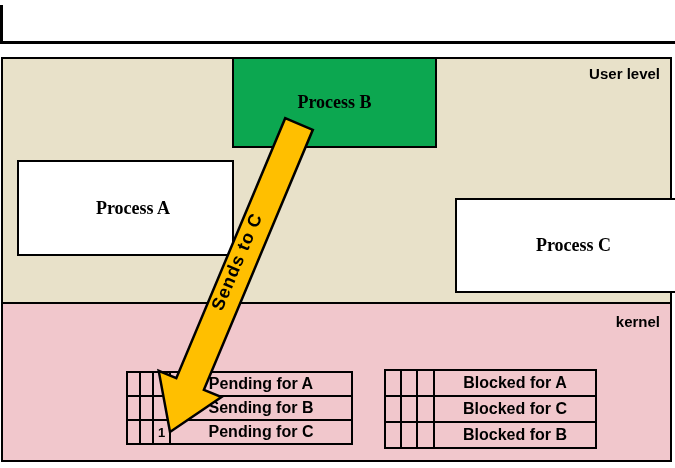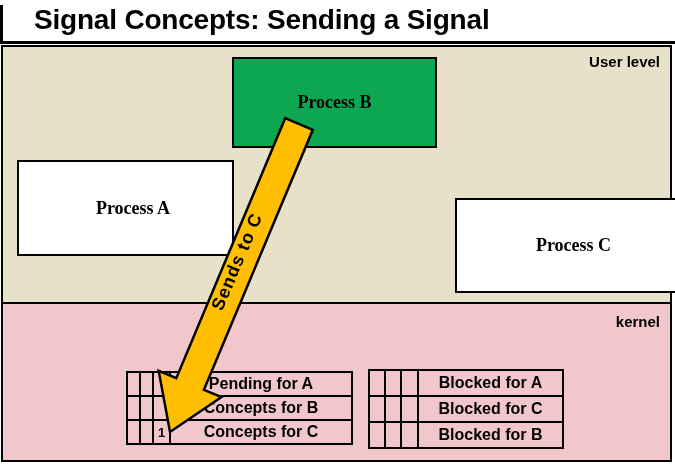--- a/index.html
+++ b/index.html
@@ -7,21 +7,21 @@
     position:relative;width:675px;height:468px;background:#ffffff;overflow:hidden;
     font-family:"Liberation Sans","DejaVu Sans",sans-serif;color:#000;
   }
   .title{
     position:absolute;left:34px;top:4px;font-size:28px;font-weight:bold;
     letter-spacing:-0.2px;white-space:nowrap;
   }
   .title-rule{position:absolute;left:0;top:41px;width:675px;height:3px;background:#000;}
   .left-tick{position:absolute;left:0;top:5px;width:3px;height:37px;background:#000;}
   .region{position:absolute;left:1px;width:671px;box-sizing:border-box;border:2px solid #000;}
-  .region.user{top:45px;height:297px;background:var(--c-user_level_bg,#e8e1c9);}
+  .region.user{top:57px;height:297px;background:var(--c-user_level_bg,#e8e1c9);}
   .region.kernel{top:302px;height:160px;background:var(--c-kernel_bg,#f1c7cc);}
   .region-label{position:absolute;right:10px;font-size:15px;font-weight:bold;}
   .region.user .region-label{top:6px;}
   .region.kernel .region-label{top:9px;padding-left:48px;}
   .process{
     position:absolute;box-sizing:border-box;border:2.5px solid #000;
     display:flex;align-items:center;justify-content:center;
     font-size:18px;font-weight:bold;background:var(--c-process_bg,#fff);font-family:Liberation Serif, serif;
   }
   .process.pa{left:17px;top:160px;width:217px;height:96px;padding-left:15px;}
@@ -32,32 +32,31 @@
     background:transparent;
     padding-left:36px;
   }
   table.ktable td{
     border:2px solid #000;padding:0;font-size:16px;font-weight:bold;
     text-align:center;vertical-align:middle;overflow:hidden;white-space:nowrap;
   }
   table.ktable td.sig{font-size:13px;}
   table.pending{left:126px;top:371px;width:227px;}
   table.pending tr{height:24px;}
-  table.blocked{left:368px;top:369px;width:196px;border-radius:10px;}
+  table.blocked{left:384px;top:369px;width:213px;border-radius:10px;}
   table.blocked tr{height:26px;}
   .arrow-overlay{position:absolute;left:0;top:0;width:675px;height:468px;z-index:5;pointer-events:none;}
   .arrow-body{fill:var(--c-arrow_fill,#ffbf00);stroke:#000;stroke-width:2.5px;stroke-linejoin:miter;}
   .arrow-text{font-family:"Liberation Sans","DejaVu Sans",sans-serif;font-size:18px;font-weight:bold;letter-spacing:1px;fill:#000;}
 </style>
 </head>
 <body>
 
 <div class="stage">
 
-  <div class="title">Signal Concepts: Sending a Signal</div>
   <div class="left-tick"></div>
   <div class="title-rule"></div>
 
   <div class="region user">
     <div class="region-label">User level</div>
   </div>
 
   <div class="region kernel">
     <div class="region-label">kernel</div>
   </div>
@@ -83,27 +82,27 @@
       <tr>
         <td class="sig"></td>
         <td class="sig"></td>
         <td class="sig"></td>
         <td>Pending for A</td>
       </tr>
       <tr>
         <td class="sig"></td>
         <td class="sig"></td>
         <td class="sig"></td>
-        <td>Concepts for B</td>
+        <td>Sending for B</td>
       </tr>
       <tr>
         <td class="sig"></td>
         <td class="sig"></td>
         <td class="sig">1</td>
-        <td>Concepts for C</td>
+        <td>Pending for C</td>
       </tr>
     </tbody>
   </table>
 
   <table class="ktable blocked">
     <colgroup>
         <col style="width:16px">
         <col style="width:16px">
         <col style="width:17px">
         <col>

